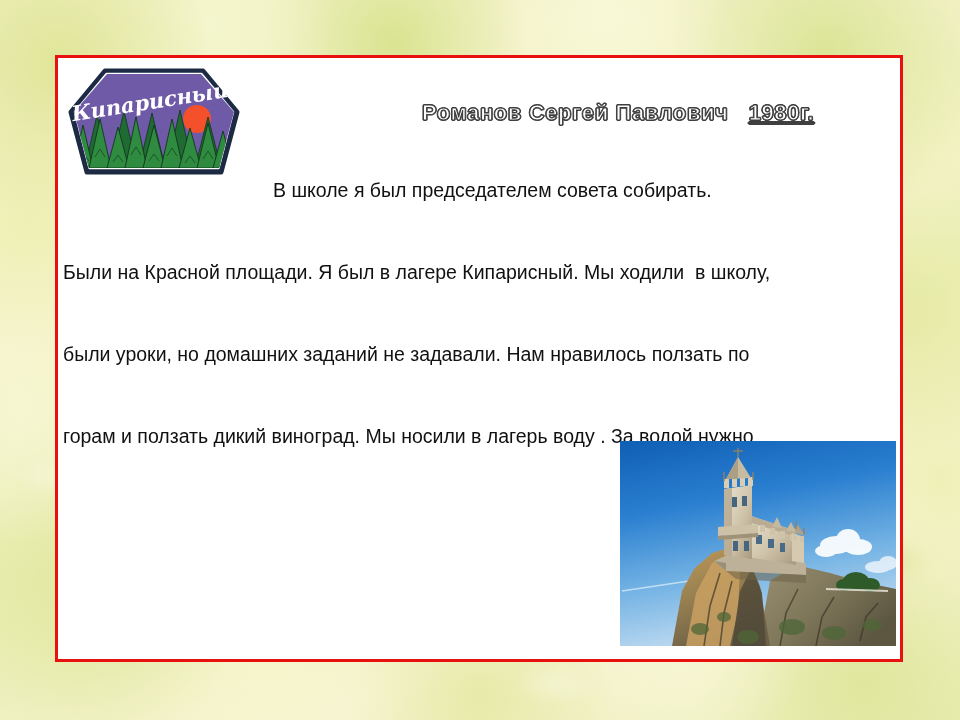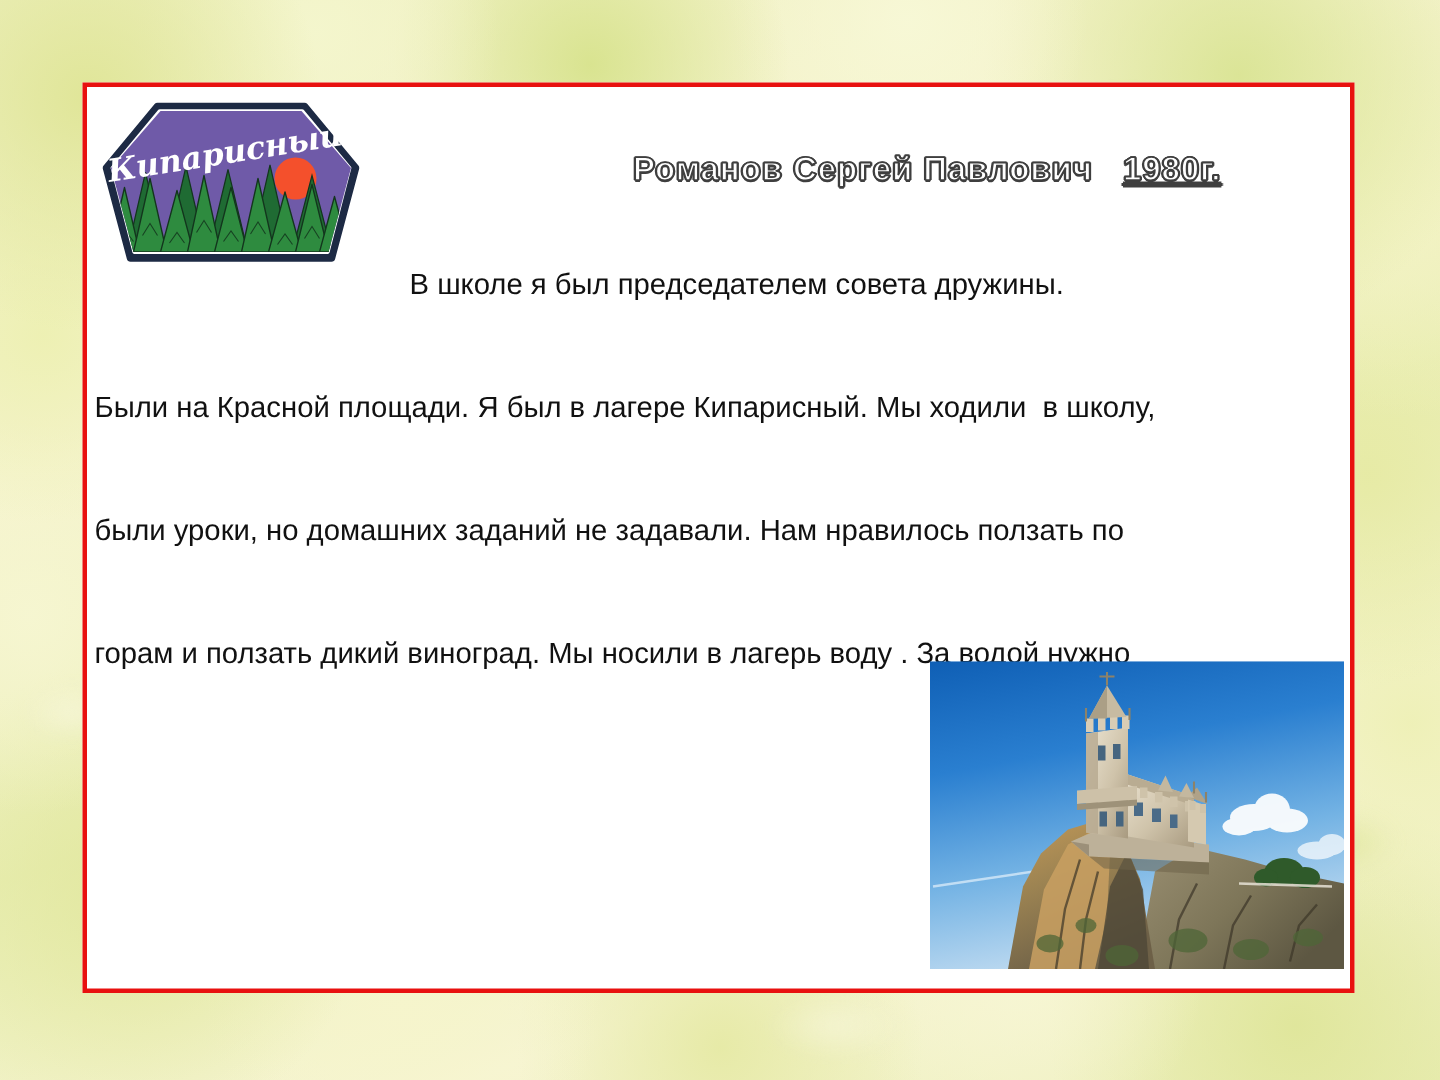--- a/index.html
+++ b/index.html
@@ -177,21 +177,21 @@
 
         <text x="84" y="42" text-anchor="middle" font-family="DejaVu Serif, serif" font-style="italic" font-size="21" font-weight="bold" fill="#ffffff" transform="rotate(-9 84 42)">Кипарисный</text>
       </svg>
     </div>
 
     <div id="title">
       <span>Романов Сергей Павлович</span><span>   </span><span class="year">1980г.</span>
     </div>
 
     <div id="body-text">
-      <span class="ln ctr2">В школе я был председателем совета дружины.</span>
+      <span class="ln ctr2">В школе я был председателем совета собирать.</span>
       <span class="ln">Были на Красной площади. Я был в лагере Кипарисный. Мы ходили  в школу,</span>
       <span class="ln">были уроки, но домашних заданий не задавали. Нам нравилось ползать по</span>
       <span class="ln">горам и ползать дикий виноград. Мы носили в лагерь воду . За водой нужно</span>
       
       
       
       
       
       
       

